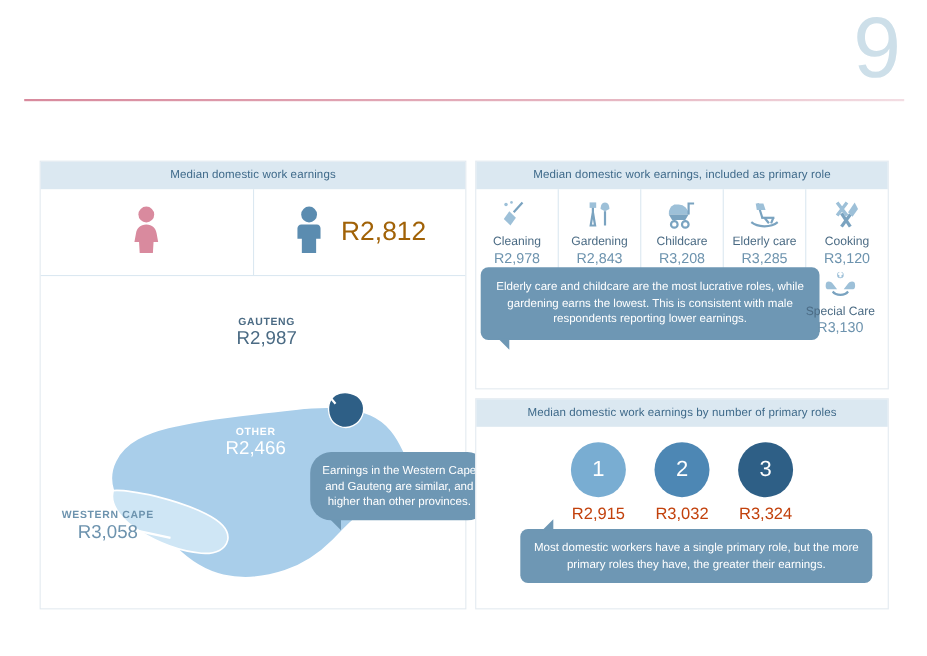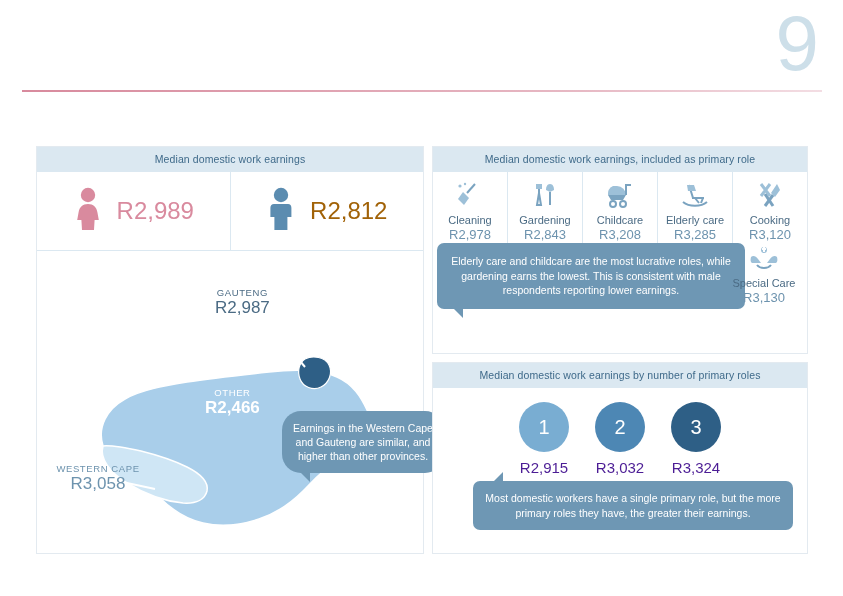--- a/index.html
+++ b/index.html
@@ -38,26 +38,26 @@
   .gender-cell{
     flex:1;display:flex;align-items:center;justify-content:center;gap:14px;
   }
   .gender-cell + .gender-cell{border-left:1px solid #dbe8f1;}
   .gender-val{font-size:24px;font-weight:400;}
   .female .gender-val{color:#d98a9e;}
   .male .gender-val{color:#a16207;}
   
   #map-wrap{position:relative;width:100%;height:325px;}
   .map-label{position:absolute;text-align:center;pointer-events:none;}
-  .map-label .ml-name{font-size:9.5px;font-weight:normal;letter-spacing:.6px;}
+  .map-label .ml-name{font-size:9.5px;font-weight:bold;letter-spacing:.6px;}
   .map-label .ml-val{font-size:17px;}
   #lbl-gauteng{left:178px;top:36px;color:#4b6b84;}
   #lbl-gauteng .ml-val{color:#4b6b84;}
   #lbl-other{left:168px;top:136px;color:#ffffff;}
-  #lbl-other .ml-val{color:#ffffff;font-weight:bold;}
+  #lbl-other .ml-val{color:#ffffff;}
   #lbl-wcape{left:18px;top:212px;color:#6d93ae;width:86px;}
   #lbl-wcape .ml-val{color:#6d93ae;font-size:17px;}
   #callout-map{
     position:absolute;left:228px;top:160px;width:146px;
     background:#6e97b4;color:#ffffff;border-radius:19px;
     font-size:10.5px;line-height:14px;text-align:center;padding:10px 8px;margin-left:17px;
   }
   #callout-map:after{
     content:"";position:absolute;left:18px;bottom:-9px;
     border-left:10px solid transparent;border-right:0 solid transparent;
@@ -89,21 +89,21 @@
     border-top:10px solid #6e97b4;
   }
   
   #panel-right-bottom{left:432px;top:362px;width:374px;height:190px;}
   #circles-row{display:flex;justify-content:center;gap:26px;margin-top:14px;}
   .circle-item{text-align:center;}
   .circle{
     width:50px;height:50px;border-radius:50%;margin:0 auto;
     color:#fff;font-size:20px;display:flex;align-items:center;justify-content:center;
   }
-  .circle-val{margin-top:7px;font-size:15px;color:#4c1d95;}
+  .circle-val{margin-top:7px;font-size:15px;color:#c2410c;}
   #callout-count{
     position:absolute;left:40px;top:118px;width:296px;
     background:#6e97b4;color:#fff;border-radius:7px;
     font-size:10.5px;line-height:14.5px;text-align:center;padding:10px 12px;
   }
   #callout-count:after{
     content:"";position:absolute;left:20px;top:-9px;
     border-left:10px solid transparent;border-right:0 solid transparent;
     border-bottom:10px solid #6e97b4;
   }
@@ -120,21 +120,20 @@
   <div class="panel-head">Median domestic work earnings</div>
 
   <div id="gender-row">
     <div class="gender-cell female">
       <span>
         <svg width="30" height="44" viewBox="0 0 30 44">
           <circle cx="15" cy="8" r="7.2" fill="#d98a9e"></circle>
           <path d="M15 17c-5.4 0-8.6 3.2-9.4 8.2L4.2 33h4.2l.6 10h12l.6-10h4.2l-1.4-7.8C23.6 20.2 20.4 17 15 17z" fill="#d98a9e"></path>
         </svg>
       </span>
-      <span class="gender-val">R2,989</span>
     </div>
     <div class="gender-cell male">
       <span>
         <svg width="30" height="44" viewBox="0 0 30 44">
           <circle cx="15" cy="8" r="7.2" fill="#5b8cb0"></circle>
           <path d="M8 17h14c2.2 0 3.4 1.6 3.4 3.8V30h-4v13h-13V30h-4v-9.2C4.4 18.6 5.8 17 8 17z" fill="#5b8cb0"></path>
         </svg>
       </span>
       <span class="gender-val">R2,812</span>
     </div>

